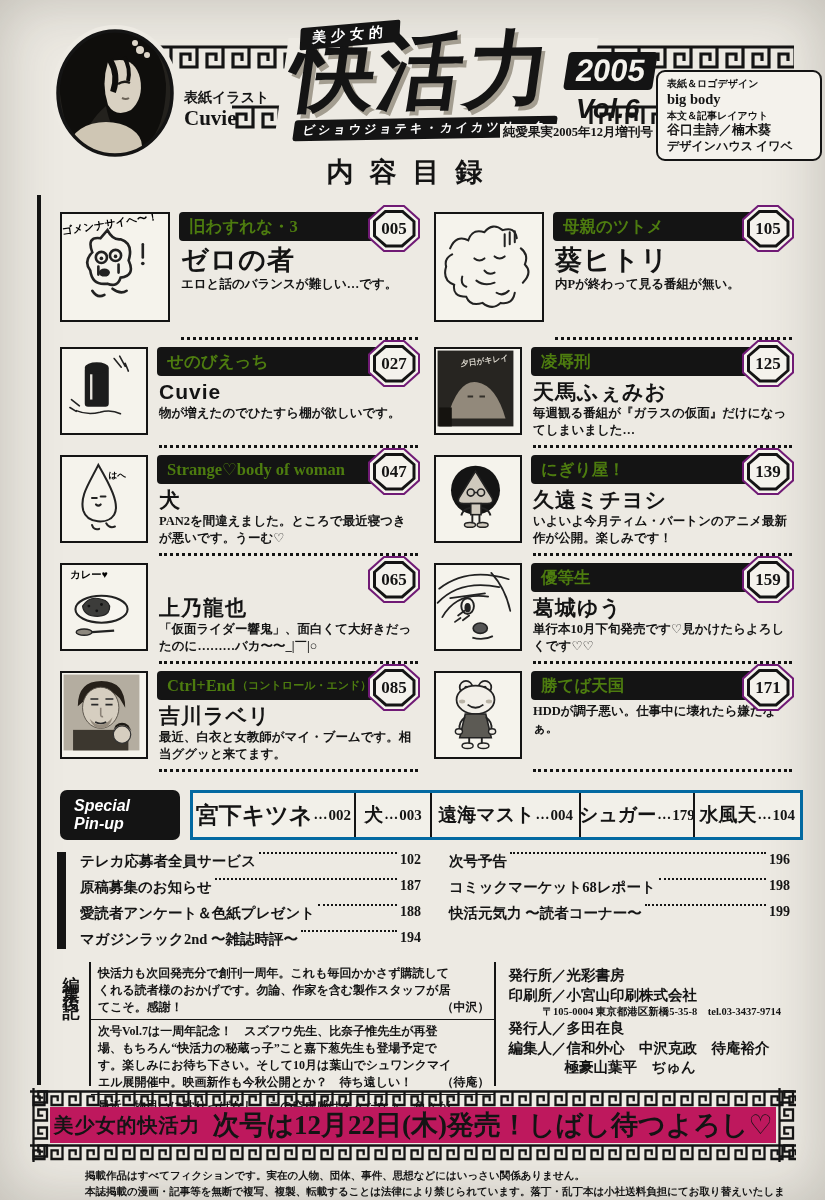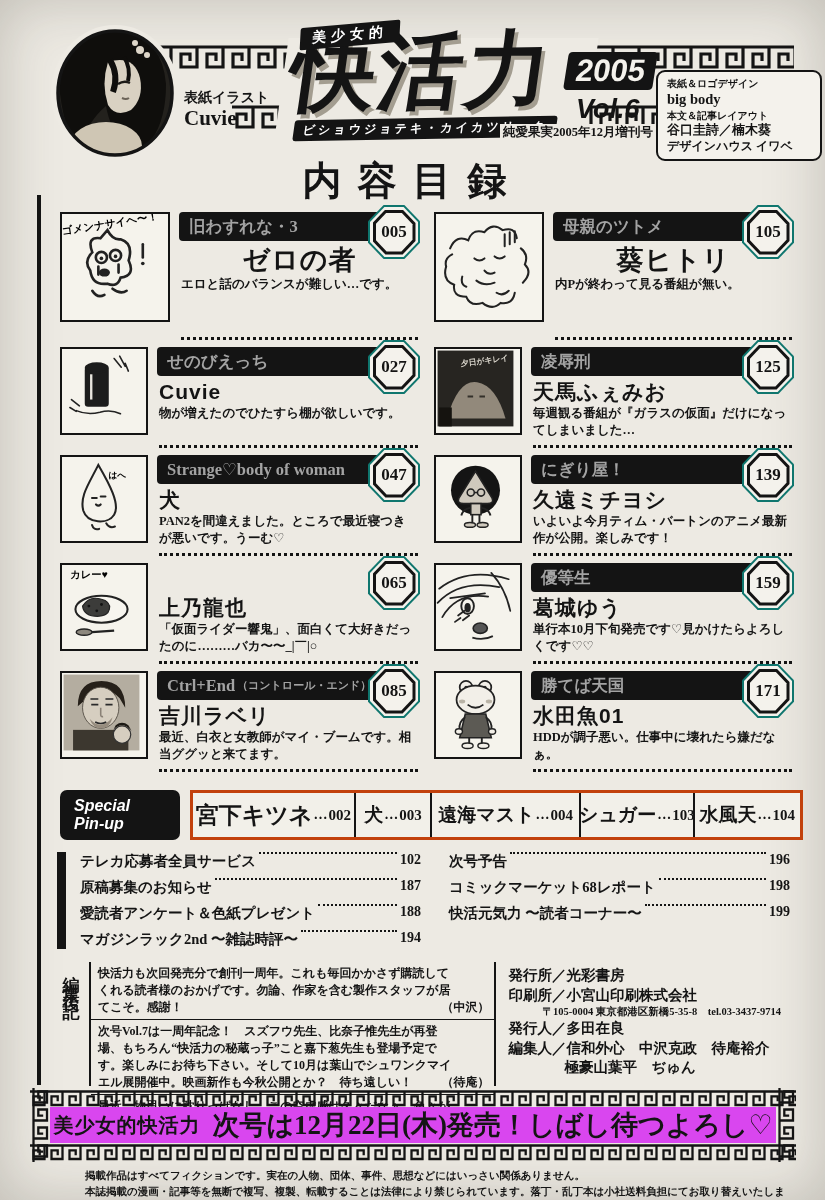--- a/index.html
+++ b/index.html
@@ -27,52 +27,52 @@
         z-index:3;font-family:"Liberation Sans","DejaVu Sans",sans-serif;}
   .logo-kana{position:absolute;left:294px;top:118px;background:#141414;color:#fff;font-weight:700;
         font-size:12px;letter-spacing:3px;padding:2px 9px;transform:skewX(-9deg) rotate(-1deg);z-index:4;border-radius:3px;}
   .issue-note{position:absolute;left:500px;top:124px;font-size:12.5px;font-weight:700;z-index:4;background:#edeae3;padding:0 3px;}
   .credits-box{position:absolute;left:656px;top:70px;width:144px;background:#f4f2ec;border:2.5px solid #141414;
         border-radius:9px;padding:5px 9px;z-index:4;line-height:1.3;}
   .credits-box .cl{font-size:10px;font-weight:700;}
   .credits-box .cv{font-size:14.5px;font-weight:700;}
   .credits-box .cv2{font-size:13px;font-weight:700;}
   .credits-box .cv3{font-size:12px;font-weight:700;}
-  .toc-heading{position:absolute;left:0;right:0;top:154px;text-align:center;font-size:39px;font-weight:700;
+  .toc-heading{position:absolute;left:0;right:0;top:154px;text-align:center;font-size:27px;font-weight:700;
         letter-spacing:16px;z-index:2;}
   .leftline{position:absolute;left:37px;top:195px;width:3.5px;height:890px;background:#141414;z-index:0;}
   
   .toc{position:absolute;left:60px;right:33px;top:212px;display:flex;gap:16px;z-index:2;}
   .tcol{flex:1;display:flex;flex-direction:column;gap:6px;}
   .entry{display:flex;gap:9px;height:102px;}
   .entry.tall{height:129px;}
   .thumb{flex:none;width:84px;height:84px;border:2.5px solid #141414;background:#f5f3ec;overflow:hidden;}
   .entry.tall .thumb{width:106px;height:106px;}
   .einfo{flex:1;display:flex;flex-direction:column;min-width:0;}
   .tbar-row{position:relative;height:32px;}
-  .tbar{background:#141414;color:#a3a3a3;height:29px;border-radius:4px;padding:0 10px;margin-right:32px;
+  .tbar{background:#141414;color:#4d7c0f;height:29px;border-radius:4px;padding:0 10px;margin-right:32px;
         display:flex;align-items:center;font-size:16.5px;font-weight:700;white-space:nowrap;overflow:hidden;}
   .tsub{font-size:11px;margin-left:2px;}
   .oct,.o2,.o3,.o4{display:flex;clip-path:polygon(30% 0,70% 0,100% 30%,100% 70%,70% 100%,30% 100%,0 70%,0 30%);}
-  .oct{position:absolute;right:-2px;top:-7px;width:52px;height:54px;background:#0f766e;z-index:2;}
+  .oct{position:absolute;right:-2px;top:-7px;width:52px;height:47px;background:#701a75;z-index:2;}
   .o2{flex:1;margin:2px;background:#f4f2ec;}
   .o3{flex:1;margin:2.5px;background:#141414;}
   .o4{flex:1;margin:3px;background:#f4f2ec;align-items:center;justify-content:center;
       font-size:17px;font-weight:700;}
   .author{font-family:"Liberation Sans","DejaVu Sans",sans-serif;font-weight:800;font-size:21px;
         letter-spacing:1px;line-height:1.05;margin:2px 0 2px 2px;white-space:nowrap;}
-  .entry.tall .author{font-size:27px;text-align:center;}
+  .entry.tall .author{font-size:27px;}
   .comment{font-size:12.5px;font-weight:600;line-height:1.35;padding-left:2px;}
   .dots{margin-top:auto;border-bottom:3px dotted #141414;margin-left:2px;margin-bottom:1px;}
   
   .pinup{position:absolute;left:60px;right:33px;top:790px;height:50px;display:flex;gap:10px;z-index:2;}
   .plabel{flex:none;width:106px;background:#141414;color:#fff;border-radius:7px;
         font-family:"Liberation Sans","DejaVu Sans",sans-serif;font-style:italic;font-weight:700;
         font-size:16px;line-height:1.15;display:flex;flex-direction:column;justify-content:center;padding-left:14px;}
-  .ptable{flex:1;border:3px solid #c2410c;display:flex;background:#f2f0e9;}
+  .ptable{flex:1;border:3px solid #0369a1;display:flex;background:#f2f0e9;}
   .pcell{display:flex;align-items:center;justify-content:center;padding:0 4px;min-width:0;}
   .pcell + .pcell{border-left:2.5px solid #141414;}
   .pname{font-size:19px;font-weight:700;white-space:nowrap;}
   .pc1 .pname{font-size:23px;}
   .plead{font-size:14px;font-weight:700;margin:0 1px;}
   .ppage{font-size:15px;font-weight:700;}
   .pc1{flex:1.65;} .pc2{flex:.72;} .pc3{flex:1.5;} .pc4{flex:1.12;} .pc5{flex:1.05;}
   
   .misc{position:absolute;left:57px;right:35px;top:852px;display:flex;z-index:2;}
   .mbar{flex:none;width:9px;background:#141414;margin-right:14px;}
@@ -90,21 +90,21 @@
         display:flex;flex-direction:column;}
   .note{position:relative;font-size:12px;font-weight:700;line-height:1.42;padding:3px 40px 3px 7px;}
   .note + .note{border-top:1.5px solid #141414;}
   .sign{position:absolute;right:5px;bottom:3px;font-size:12px;font-weight:700;}
   .epub{flex:1.08;padding:4px 0 0 12px;line-height:1.35;}
   .epline{font-size:14.5px;font-weight:700;}
   .epaddr{font-size:10.5px;font-weight:700;padding-left:34px;}
   .epind{padding-left:56px;}
   
   .banner{position:absolute;left:30px;width:766px;top:1088px;height:74px;z-index:2;}
-  .banner .mid{position:absolute;left:20px;right:20px;top:19px;bottom:19px;background:#d946ef;
+  .banner .mid{position:absolute;left:20px;right:20px;top:19px;bottom:19px;background:#be185d;
         display:flex;align-items:center;justify-content:center;gap:12px;white-space:nowrap;}
   .bbrand{font-size:20px;font-weight:900;letter-spacing:1px;}
   .btext{font-size:27px;font-weight:900;}
   
   .footer{position:absolute;left:85px;right:25px;top:1167px;z-index:2;
         font-family:"Liberation Sans","DejaVu Sans",sans-serif;font-weight:700;font-size:10.5px;line-height:1.55;}
   svg text{font-family:"Liberation Sans","DejaVu Sans",sans-serif;}
 </style>
 </head>
 <body>
@@ -514,21 +514,20 @@
                 <span>勝てば天国</span>
               </div>
             <div class="oct">
                 <div class="o2">
                   <div class="o3">
                     <div class="o4">171</div>
                   </div>
                 </div>
               </div>
           </div>
-          <div class="author">水田魚01</div>
           <div class="comment">HDDが調子悪い。仕事中に壊れたら嫌だなぁ。</div>
           <div class="dots"></div>
         </div>
       </div>
 
     </div>
   </div>
 
   <div class="pinup">
     <div class="plabel">
@@ -547,21 +546,21 @@
           <span class="ppage">003</span>
         </div>
       <div class="pcell pc3">
           <span class="pname">遠海マスト</span>
           <span class="plead">…</span>
           <span class="ppage">004</span>
         </div>
       <div class="pcell pc4">
           <span class="pname">シュガー</span>
           <span class="plead">…</span>
-          <span class="ppage">103</span>
+          <span class="ppage">179</span>
         </div>
       <div class="pcell pc5">
           <span class="pname">水風天</span>
           <span class="plead">…</span>
           <span class="ppage">104</span>
         </div>
     </div>
   </div>
 
   <div class="misc">

